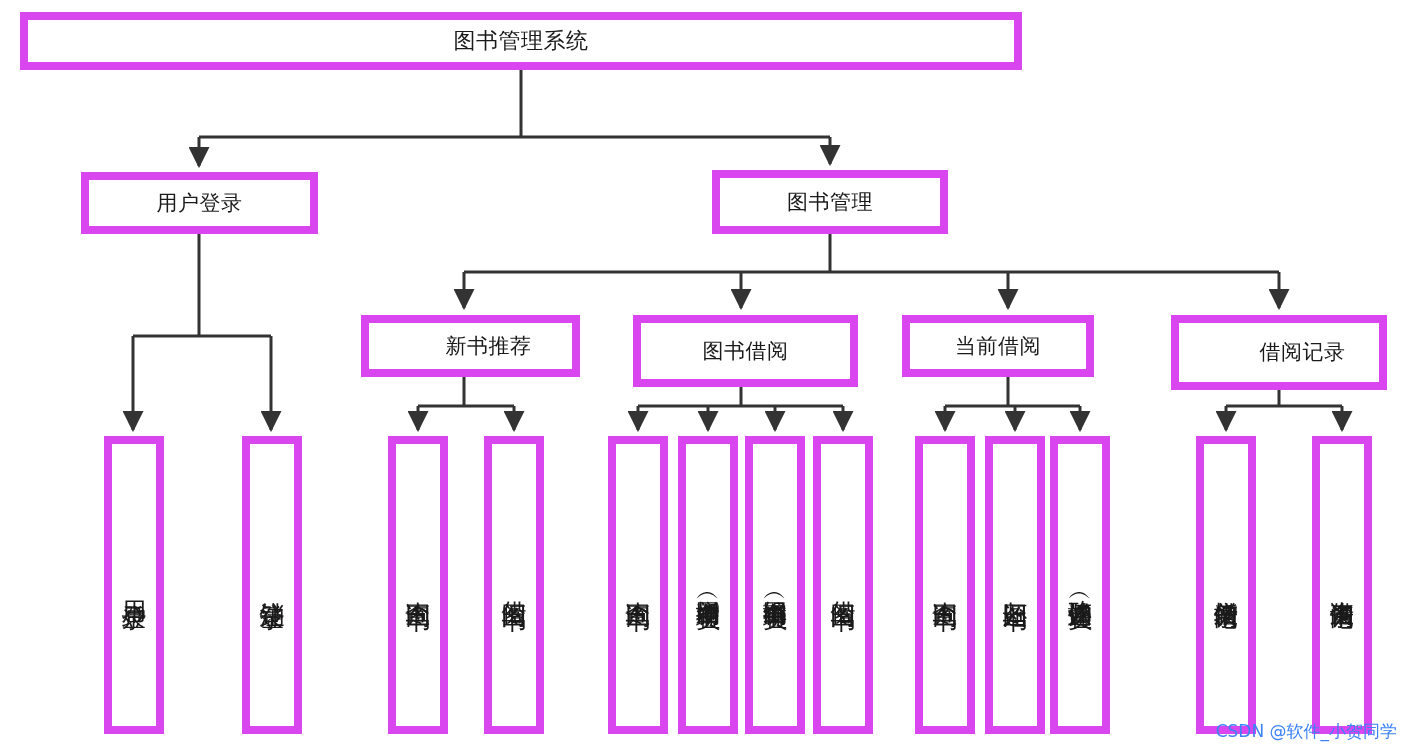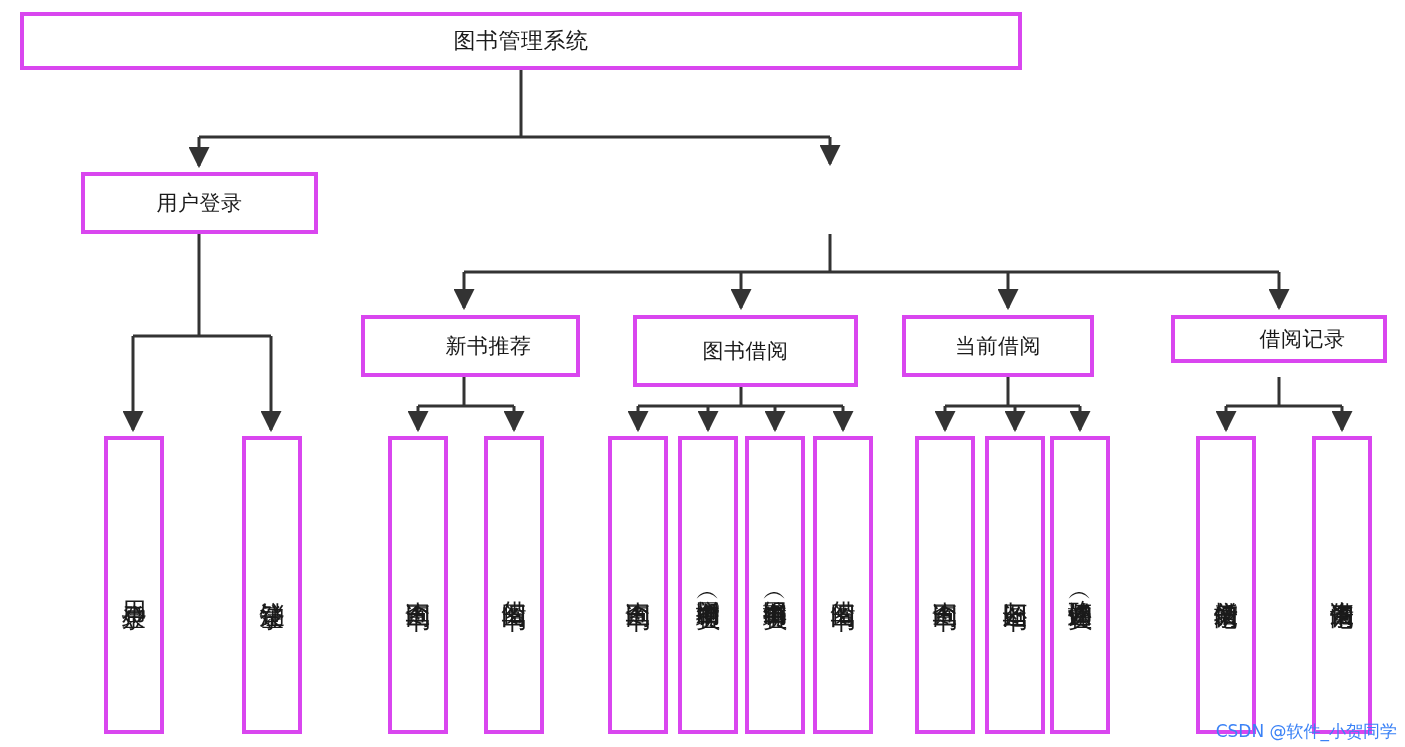--- a/index.html
+++ b/index.html
@@ -23,21 +23,21 @@
     left: 0;
     top: 0;
     width: 1405px;
     height: 747px;
     pointer-events: none;
   }
   .node {
     position: absolute;
     box-sizing: border-box;
     background: #ffffff;
-    border: 4px solid #d946ef;
+    border: 8px solid #d946ef;
     display: flex;
     align-items: center;
     justify-content: center;
     color: #1a1a1a;
   }
   .node .label {
     display: block;
     text-align: center;
     line-height: 1.18;
     letter-spacing: 0.5px;
@@ -132,34 +132,37 @@
   </svg>
 
   <div class="node horiz root" style="left:20px; top:12px; width:1002px; height:58px;">
     <span class="label">图书管理系统</span>
   </div>
 
   <div class="node horiz" style="left:81px; top:172px; width:237px; height:62px;">
     <span class="label">用户登录</span>
   </div>
 
+  <div class="node horiz" style="left:712px; top:170px; width:236px; height:64px;">
+    <span class="label">图书管理</span>
+  </div>
 
   <div class="node horiz" style="left:361px; top:315px; width:219px; height:62px;padding-left:36px;">
     <span class="label">新书推荐</span>
   </div>
 
   <div class="node horiz" style="left:633px; top:315px; width:225px; height:72px;">
     <span class="label">图书借阅</span>
   </div>
 
   <div class="node horiz" style="left:902px; top:315px; width:192px; height:62px;">
     <span class="label">当前借阅</span>
   </div>
 
-  <div class="node horiz" style="left:1171px; top:315px; width:216px; height:48px;padding-left:47px;">
+  <div class="node horiz" style="left:1171px; top:315px; width:216px; height:75px;padding-left:47px;">
     <span class="label">借阅记录</span>
   </div>
 
   <div class="node vert" style="left:104px; top:436px; width:60px; height:298px;">
     <span class="label">用户登录</span>
   </div>
 
   <div class="node vert" style="left:242px; top:436px; width:60px; height:298px;">
     <span class="label">注销登录</span>
   </div>

